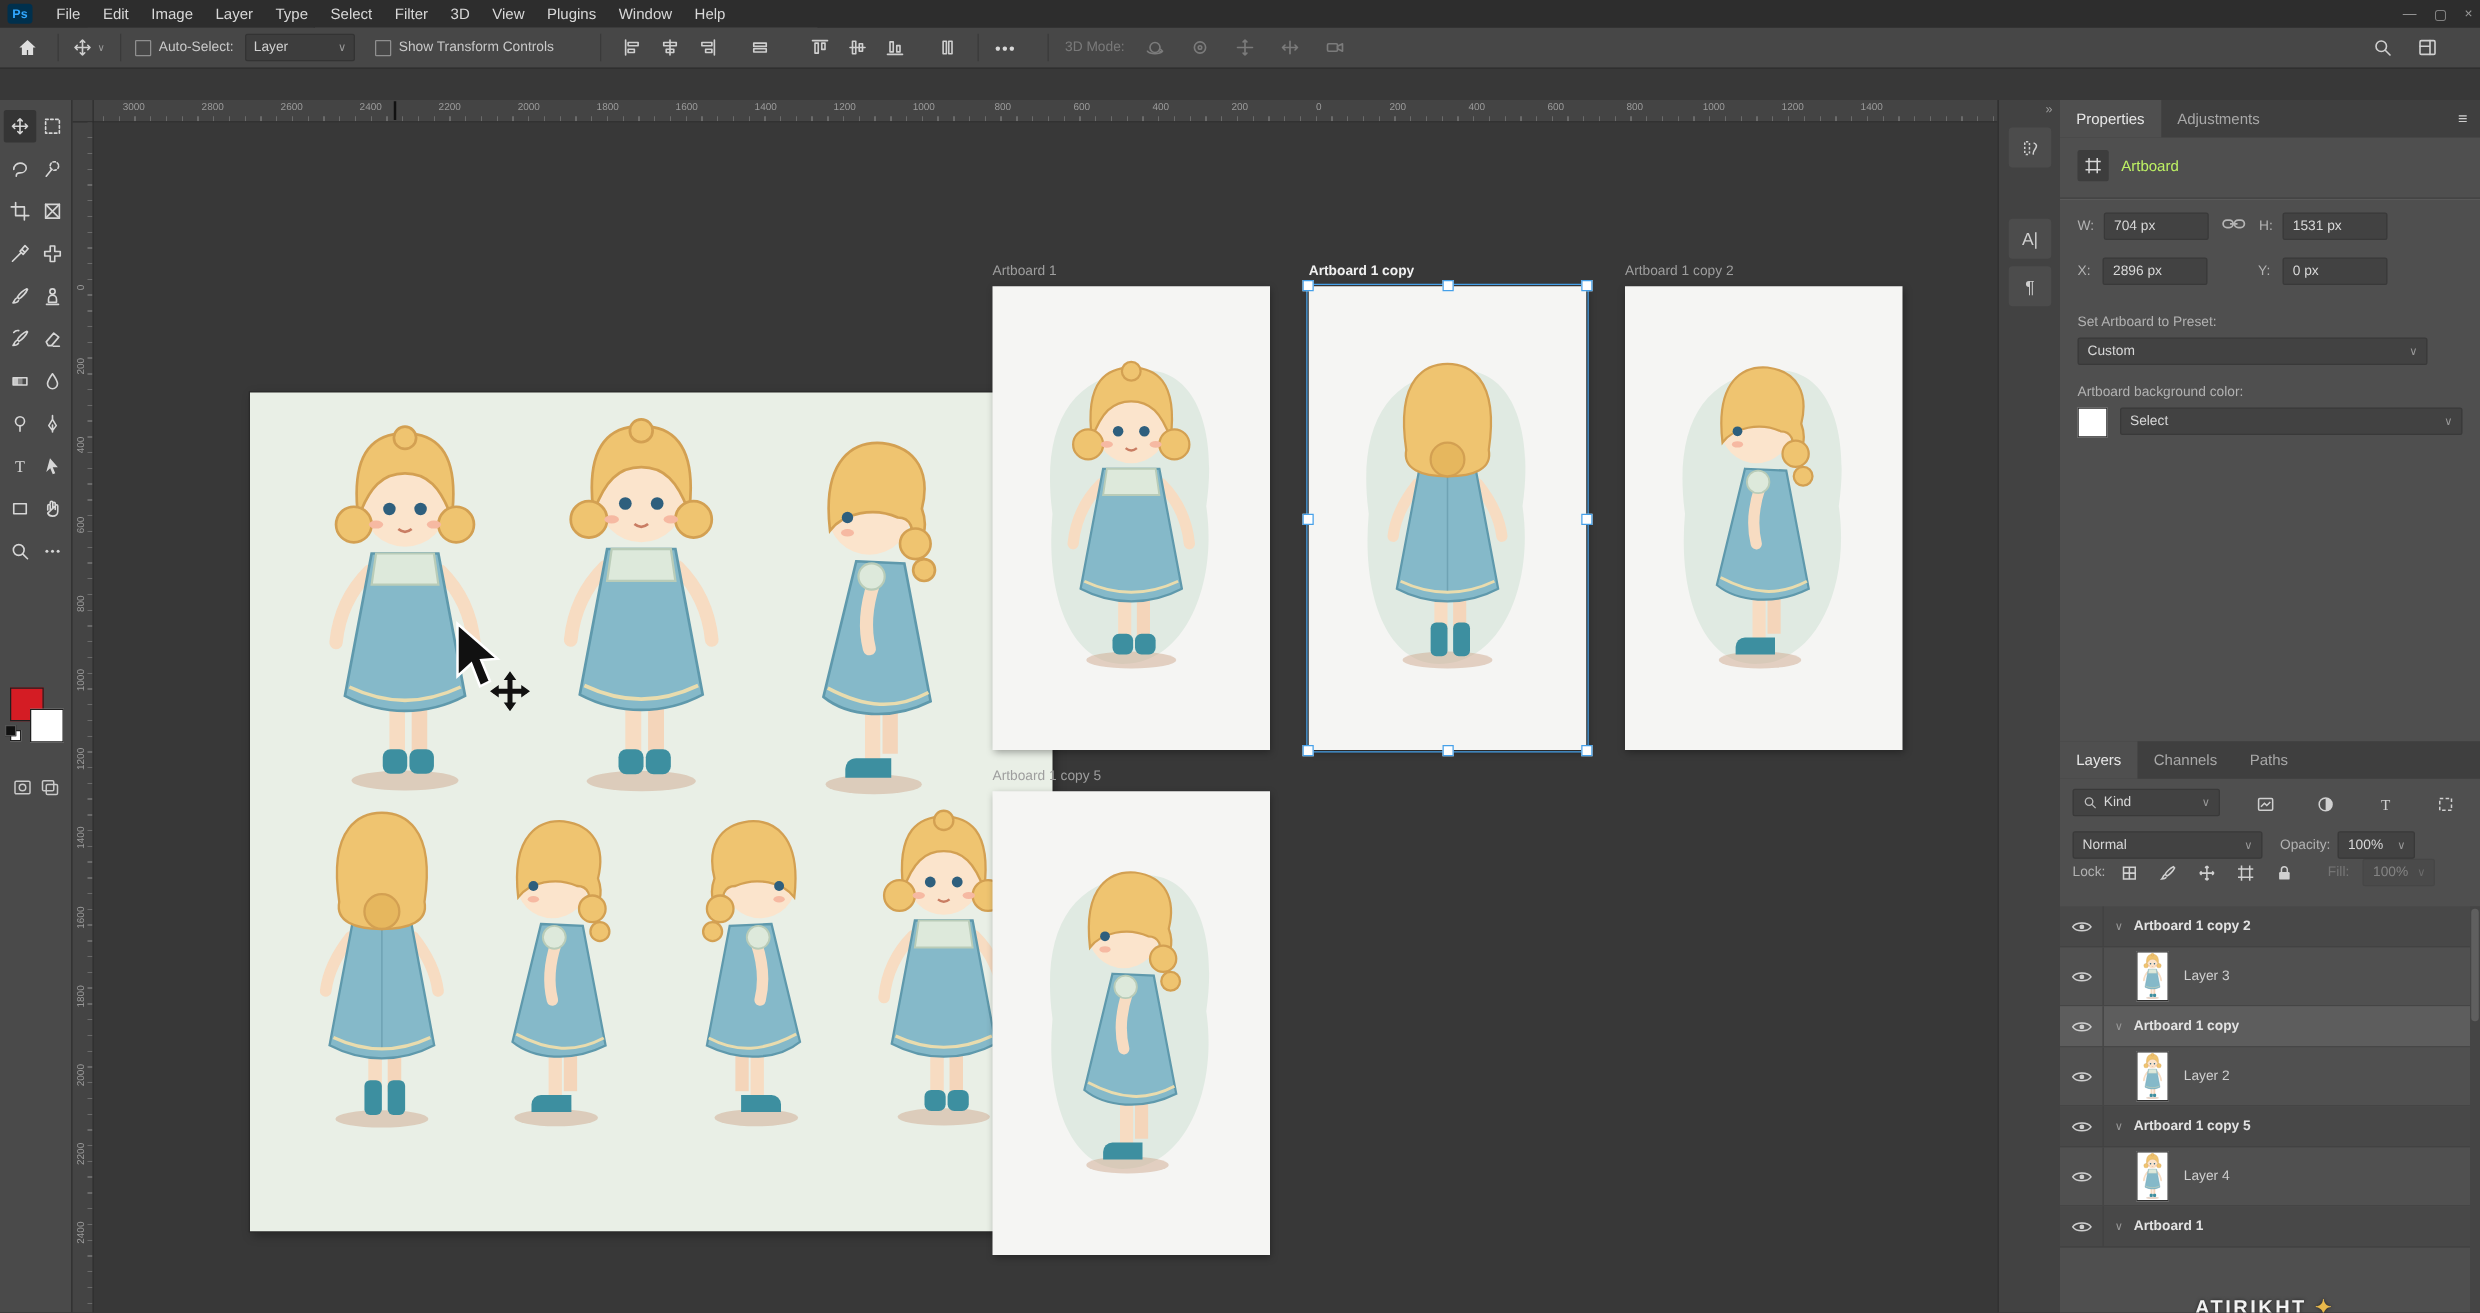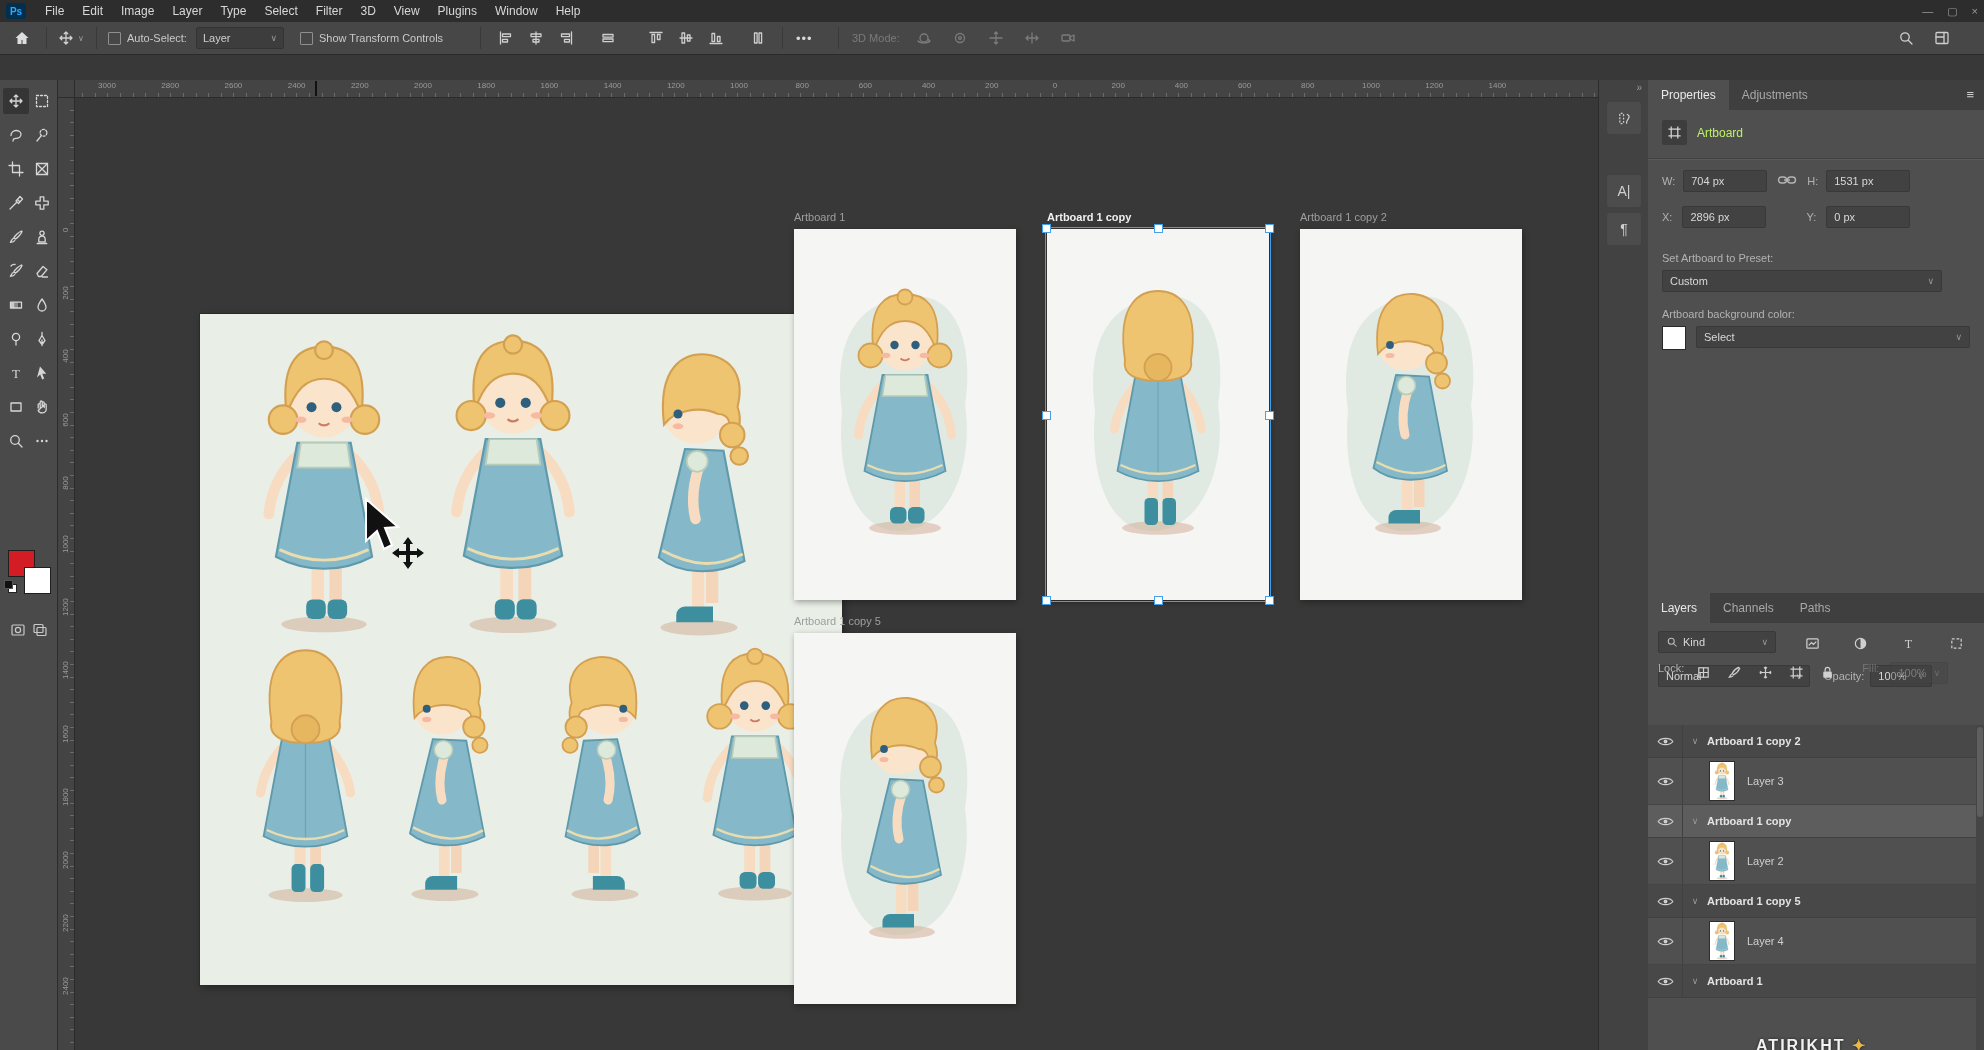--- a/index.html
+++ b/index.html
@@ -702,21 +702,21 @@
       <span>Normal</span>
       <span class="chev">∨</span>
     </span>
     <span class="lbl" style="margin-left:14px">Opacity:</span>
     <span class="field" style="width:62px;margin-left:6px">
       <span>100%</span>
       <span class="chev">∨</span>
     </span>
   </div>
 
-  <div class="abs" style="left:10px;top:582px;display:flex;gap:7px">
+  <div class="abs" style="left:10px;top:607px;display:flex;align-items:center;gap:7px">
     <span class="lbl">Lock:</span>
     <span class="fltr">
         <svg viewBox="0 0 16 16">
           <rect x="3" y="3" width="10" height="10"></rect>
           <path d="M3 8h10M8 3v10"></path>
         </svg>
       </span>
     <span class="fltr">
         <svg viewBox="0 0 16 16">
           <path d="M12.5 2.5c-2.5 1-6 4.5-7 6.5l1.5 1.5c2-1 5.5-4.5 6.5-7zM5 9.5c-1.5 1-1.5 2.5-2.5 3.5 1.5 0 3 0 4-1.5"></path>

